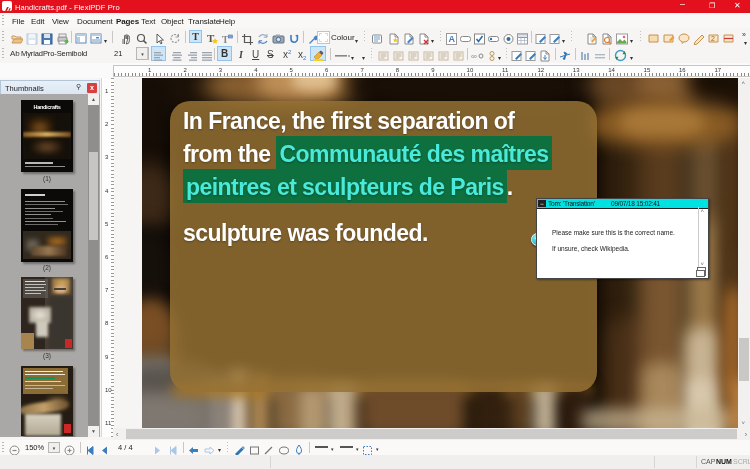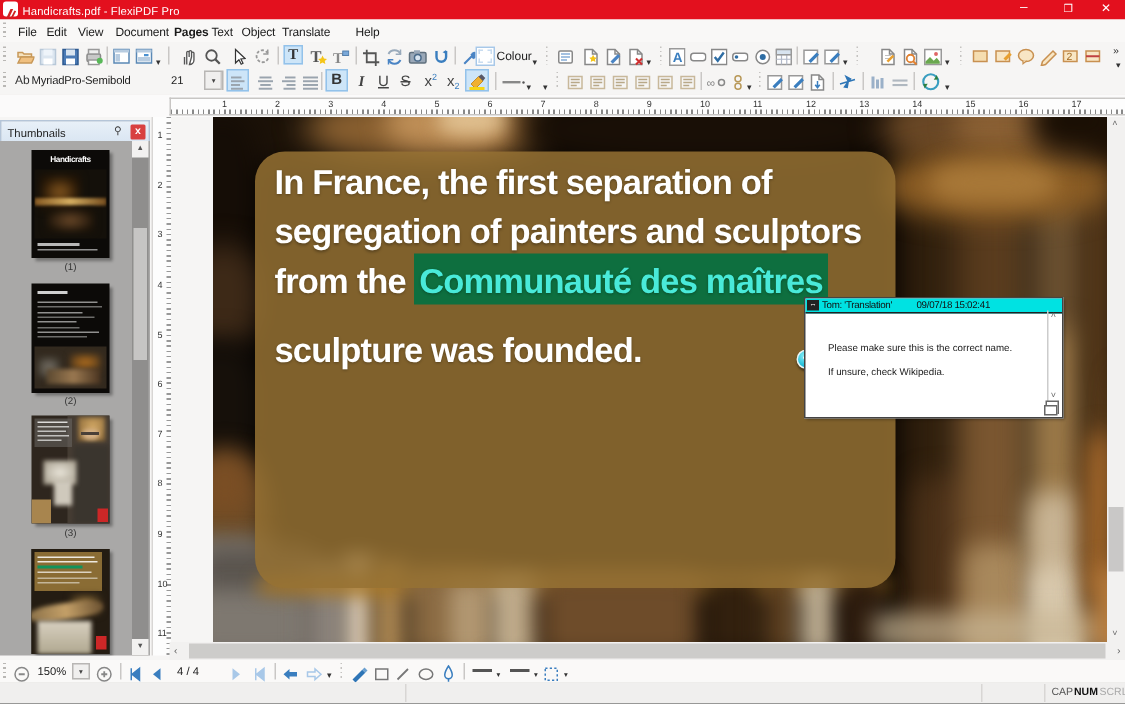--- a/index.html
+++ b/index.html
@@ -71,21 +71,21 @@
 <div class="abs" id="menubar">
  <div class="grip" style="top:2px;height:10px;"></div>
  <div class="menuitem" style="left:12px;">File</div>
  <div class="menuitem" style="left:31px;">Edit</div>
  <div class="menuitem" style="left:52px;">View</div>
  <div class="menuitem" style="left:77px;">Document</div>
  <div class="menuitem" style="left:116px;font-weight:bold;">Pages</div>
  <div class="menuitem" style="left:141px;">Text</div>
  <div class="menuitem" style="left:161px;">Object</div>
  <div class="menuitem" style="left:188px;">Translate</div>
- <div class="menuitem" style="left:237px;text-align:right;">Help</div>
+ <div class="menuitem" style="left:219px;text-align:right;">Help</div>
 </div>
 <div class="abs" id="row1">
     <div class="grip" style="top:3px;height:11px;"></div>
   </div>
 <div style="position:absolute;left:11px;top:31px;width:12px;height:12px;"><svg width="12" height="12" viewBox="0 0 12 12">
       <path d="M1 3 h3 l1 1 h5 v2 h-9 z" fill="#f5e3c0" stroke="#c89858" stroke-width="1"></path>
       <path d="M1 10 L3 6 h9 L10 10 z" fill="#f0c080" stroke="#c89858" stroke-width="1"></path>
     </svg></div>
 <div style="position:absolute;left:26px;top:31px;width:12px;height:12px;"><svg width="12" height="12" viewBox="0 0 12 12">
       <rect x="1" y="1" width="10" height="10" fill="#dce6f0" stroke="#b8c8d8"></rect>
@@ -556,22 +556,22 @@
 <div class="blob" style="left:326px;top:305px;width:42px;height:55px;background:#32200e;filter:blur(8px);border-radius:15%;opacity:1;"></div>
 <div class="blob" style="left:366px;top:305px;width:27px;height:55px;background:#5e4020;filter:blur(8px);border-radius:15%;opacity:1;"></div>
 <div class="blob" style="left:391px;top:305px;width:27px;height:55px;background:#c0b094;filter:blur(7px);border-radius:15%;opacity:1;"></div>
 <div class="blob" style="left:416px;top:305px;width:32px;height:55px;background:#2e1c0e;filter:blur(8px);border-radius:15%;opacity:1;"></div>
 <div class="blob" style="left:440px;top:330px;width:200px;height:25px;background:#c9b796;filter:blur(7px);border-radius:10%;opacity:0.7;"></div>
 <div class="blob" style="left:586px;top:300px;width:45px;height:60px;background:#b87c3c;filter:blur(8px);border-radius:15%;opacity:1;"></div>
 <div class="blob" style="left:545px;top:-20px;width:60px;height:45px;background:#1a0f04;filter:blur(9px);border-radius:40%;opacity:1;"></div>
  <div id="overlay"></div>
  <div id="dtext">
   <div>In France, the first separation of</div>
-  <div>segregation of painters and sculptors</div>
   <div>from the <span class="hl">Communauté des maîtres</span></div>
+  <div><span class="hl">peintres et sculpteurs de Paris</span>.</div>
   <div style="height:13px;"></div>
   <div>sculpture was founded.</div>
  </div>
  <div id="qicon">?</div>
 </div>
 <div class="abs" id="popup">
  <div id="ptitle">
       <div class="ic2">↔</div>
       <div class="a">Tom: 'Translation'</div>
       <div class="b">09/07/18 15:02:41</div>

